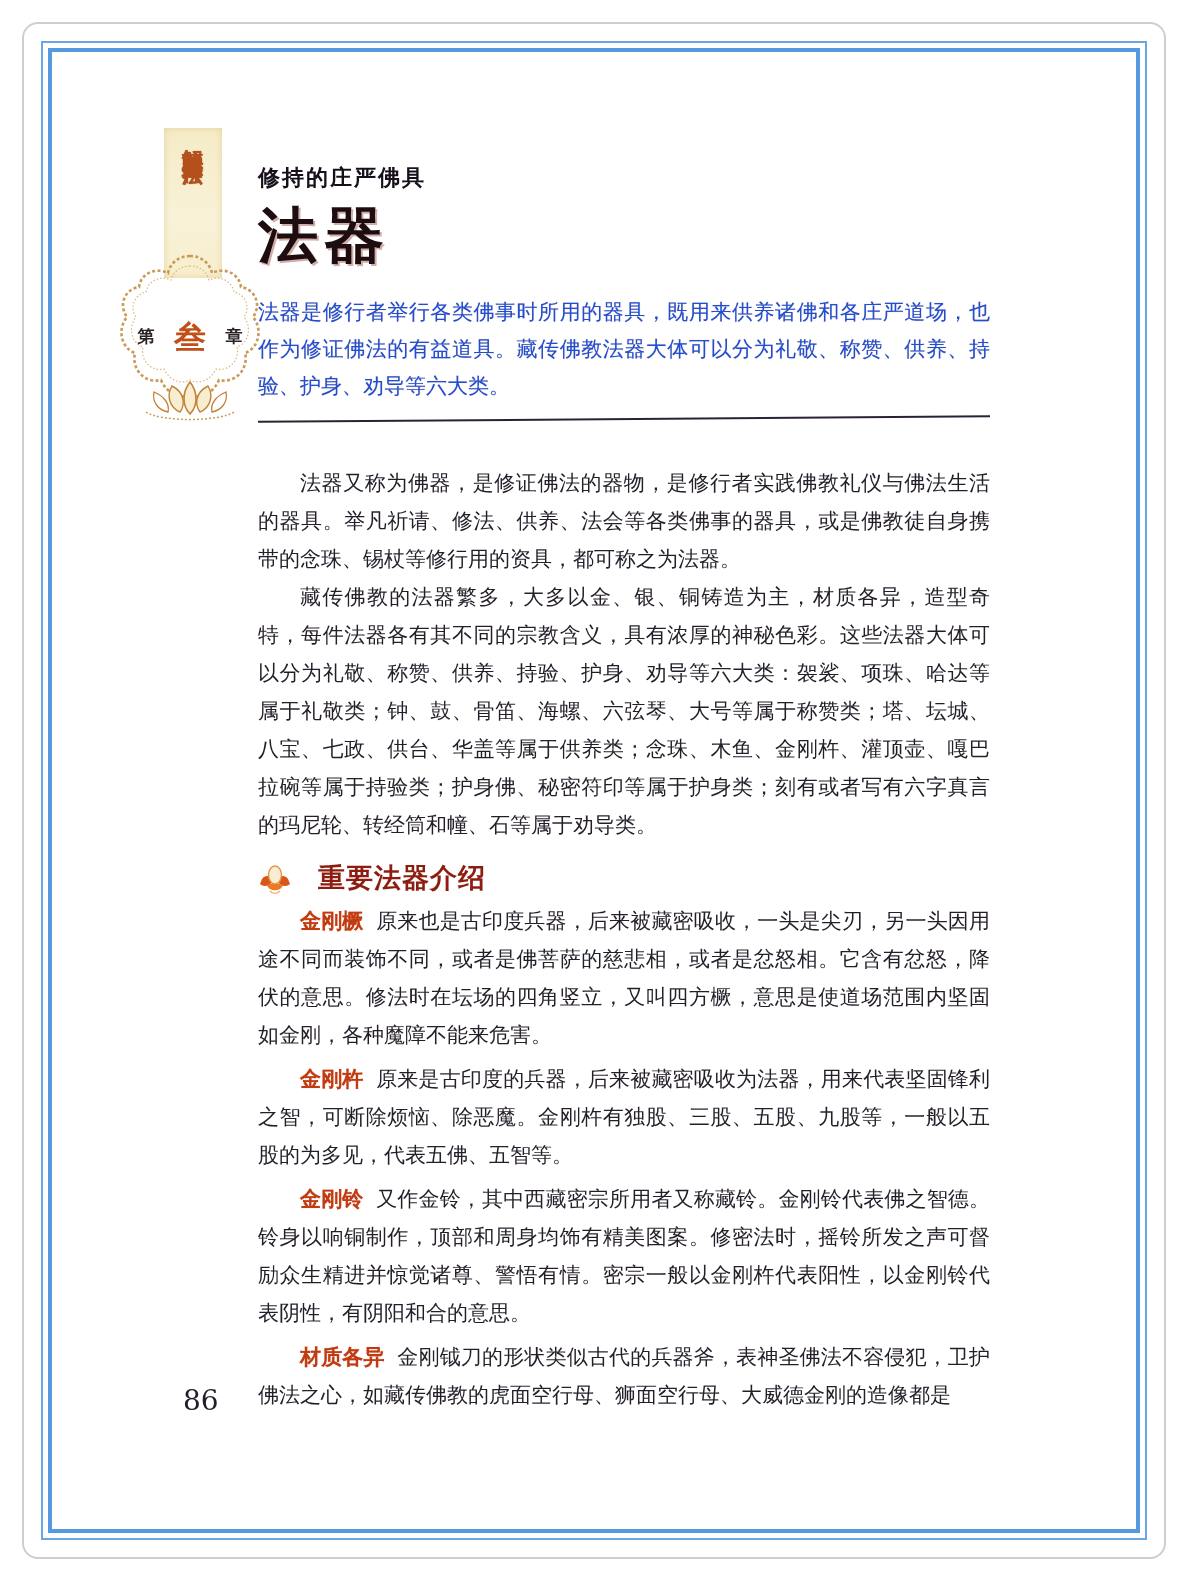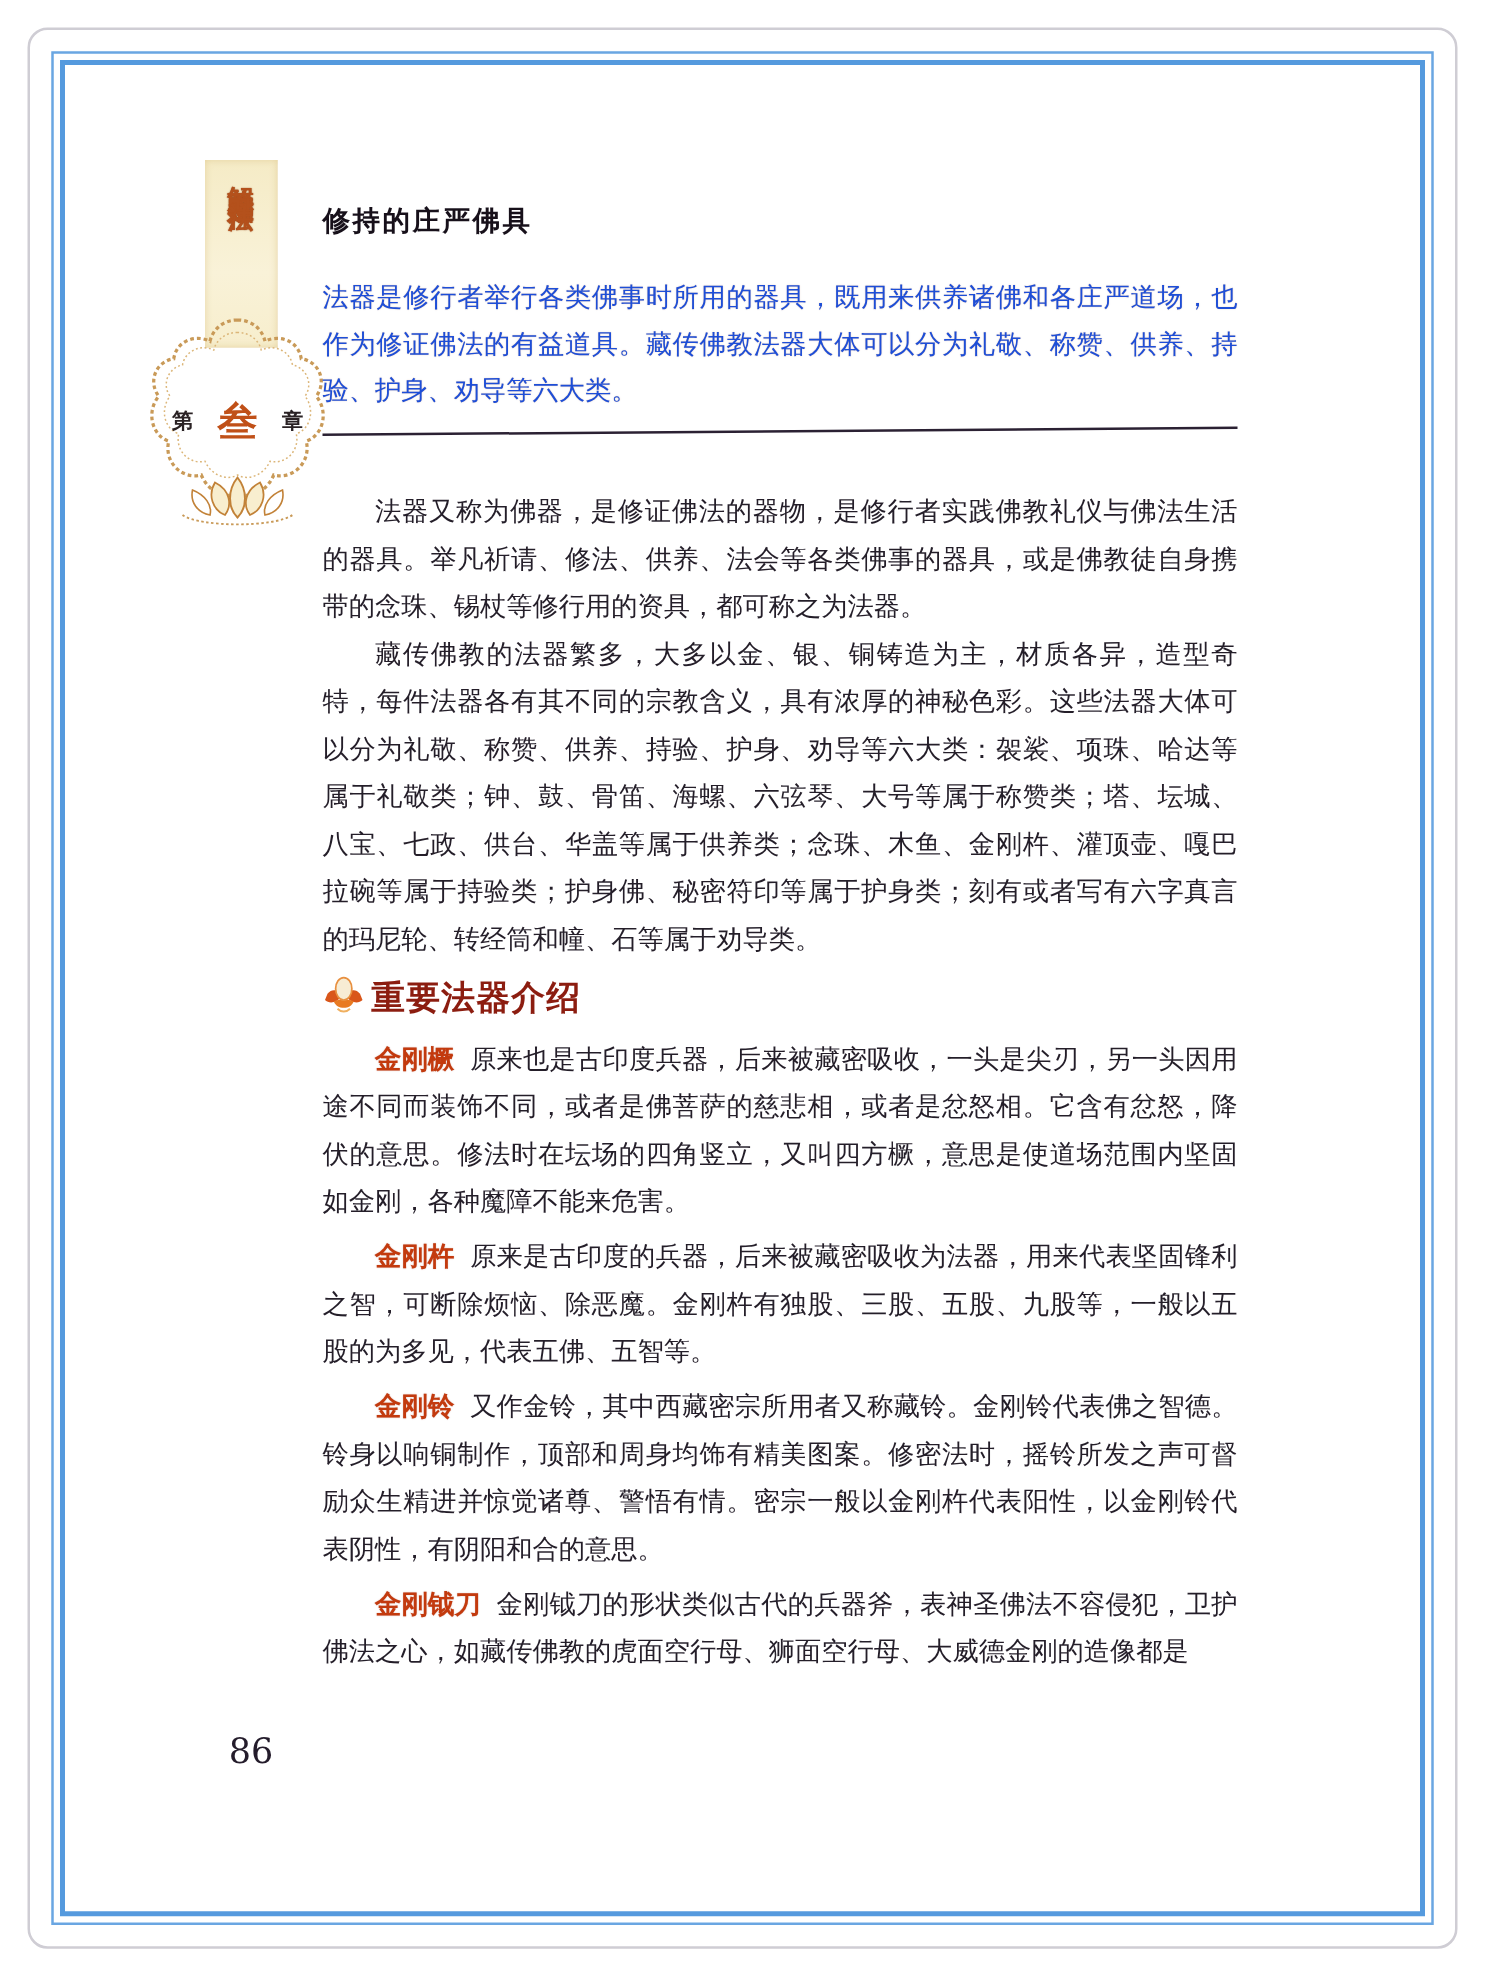--- a/index.html
+++ b/index.html
@@ -73,21 +73,21 @@
   }
   .body-paras{margin-top:44px;}
   .para{
     margin:0;
     font-size:21px;line-height:38px;
     text-align:justify;text-indent:2em;
     color:#241e29;
   }
   .section-head{
     margin:10px 0 6px 0;height:42px;
-    display:flex;align-items:flex-start;gap:5px;
+    display:flex;align-items:flex-end;gap:26px;
   }
   .section-title{
     font-family:"DejaVu Sans","Liberation Sans",sans-serif;
     font-weight:bold;font-size:27px;letter-spacing:1px;
     color:#8c1d10;
   }
   .entry{margin-top:6px;}
   .term{
     color:#c33a0e;font-weight:bold;margin-right:.6em;
     text-shadow:0 0 1px rgba(140,30,5,.4);
@@ -126,20 +126,21 @@
       </g>
 
       <text x="36" y="96" font-size="17" font-weight="bold" fill="#2a2224" font-family="'DejaVu Sans','Liberation Sans',sans-serif" text-anchor="middle">第</text>
       <text x="80" y="102" font-size="32" font-weight="bold" fill="#c05018" font-family="'DejaVu Serif','Liberation Serif',serif" text-anchor="middle">叁</text>
       <text x="124" y="96" font-size="17" font-weight="bold" fill="#2a2224" font-family="'DejaVu Sans','Liberation Sans',sans-serif" text-anchor="middle">章</text>
     </svg>
   </aside>
 
   <main class="content">
     <h2 class="subtitle">修持的庄严佛具</h2>
+    <h1 class="title">法器</h1>
 
     <p class="intro">法器是修行者举行各类佛事时所用的器具，既用来供养诸佛和各庄严道场，也作为修证佛法的有益道具。藏传佛教法器大体可以分为礼敬、称赞、供养、持验、护身、劝导等六大类。</p>
 
     <div class="divider"></div>
 
     <div class="body-paras">
         <p class="para">法器又称为佛器，是修证佛法的器物，是修行者实践佛教礼仪与佛法生活的器具。举凡祈请、修法、供养、法会等各类佛事的器具，或是佛教徒自身携带的念珠、锡杖等修行用的资具，都可称之为法器。</p>
         <p class="para">藏传佛教的法器繁多，大多以金、银、铜铸造为主，材质各异，造型奇特，每件法器各有其不同的宗教含义，具有浓厚的神秘色彩。这些法器大体可以分为礼敬、称赞、供养、持验、护身、劝导等六大类：袈裟、项珠、哈达等属于礼敬类；钟、鼓、骨笛、海螺、六弦琴、大号等属于称赞类；塔、坛城、八宝、七政、供台、华盖等属于供养类；念珠、木鱼、金刚杵、灌顶壶、嘎巴拉碗等属于持验类；护身佛、秘密符印等属于护身类；刻有或者写有六字真言的玛尼轮、转经筒和幢、石等属于劝导类。</p>
       </div>
 
@@ -151,18 +152,18 @@
         <ellipse cx="17" cy="11" rx="6.5" ry="9" fill="#f7ecd4" stroke="#e89040" stroke-width="1.4"></ellipse>
         <path d="M12 27 C15 30 19 30 22 27" stroke="#f0b060" stroke-width="1.6" fill="none"></path>
       </svg>
       <span class="section-title">重要法器介绍</span>
     </div>
 
     <div class="entries">
         <p class="para entry"><span class="term">金刚橛</span><span>原来也是古印度兵器，后来被藏密吸收，一头是尖刃，另一头因用途不同而装饰不同，或者是佛菩萨的慈悲相，或者是忿怒相。它含有忿怒，降伏的意思。修法时在坛场的四角竖立，又叫四方橛，意思是使道场范围内坚固如金刚，各种魔障不能来危害。</span></p>
         <p class="para entry"><span class="term">金刚杵</span><span>原来是古印度的兵器，后来被藏密吸收为法器，用来代表坚固锋利之智，可断除烦恼、除恶魔。金刚杵有独股、三股、五股、九股等，一般以五股的为多见，代表五佛、五智等。</span></p>
         <p class="para entry"><span class="term">金刚铃</span><span>又作金铃，其中西藏密宗所用者又称藏铃。金刚铃代表佛之智德。铃身以响铜制作，顶部和周身均饰有精美图案。修密法时，摇铃所发之声可督励众生精进并惊觉诸尊、警悟有情。密宗一般以金刚杵代表阳性，以金刚铃代表阴性，有阴阳和合的意思。</span></p>
-        <p class="para entry"><span class="term">金刚钺刀</span><span>金刚钺刀的形状类似古代的兵器斧，表神圣佛法不容侵犯，卫护佛法之心，如藏传佛教的虎面空行母、狮面空行母、大威德金刚的造像都是</span></p>
+        <p class="para entry"><span class="term">材质各异</span><span>金刚钺刀的形状类似古代的兵器斧，表神圣佛法不容侵犯，卫护佛法之心，如藏传佛教的虎面空行母、狮面空行母、大威德金刚的造像都是</span></p>
       </div>
   </main>
 
   <div class="page-number">86</div>
 </div>
 
 </body></html>

